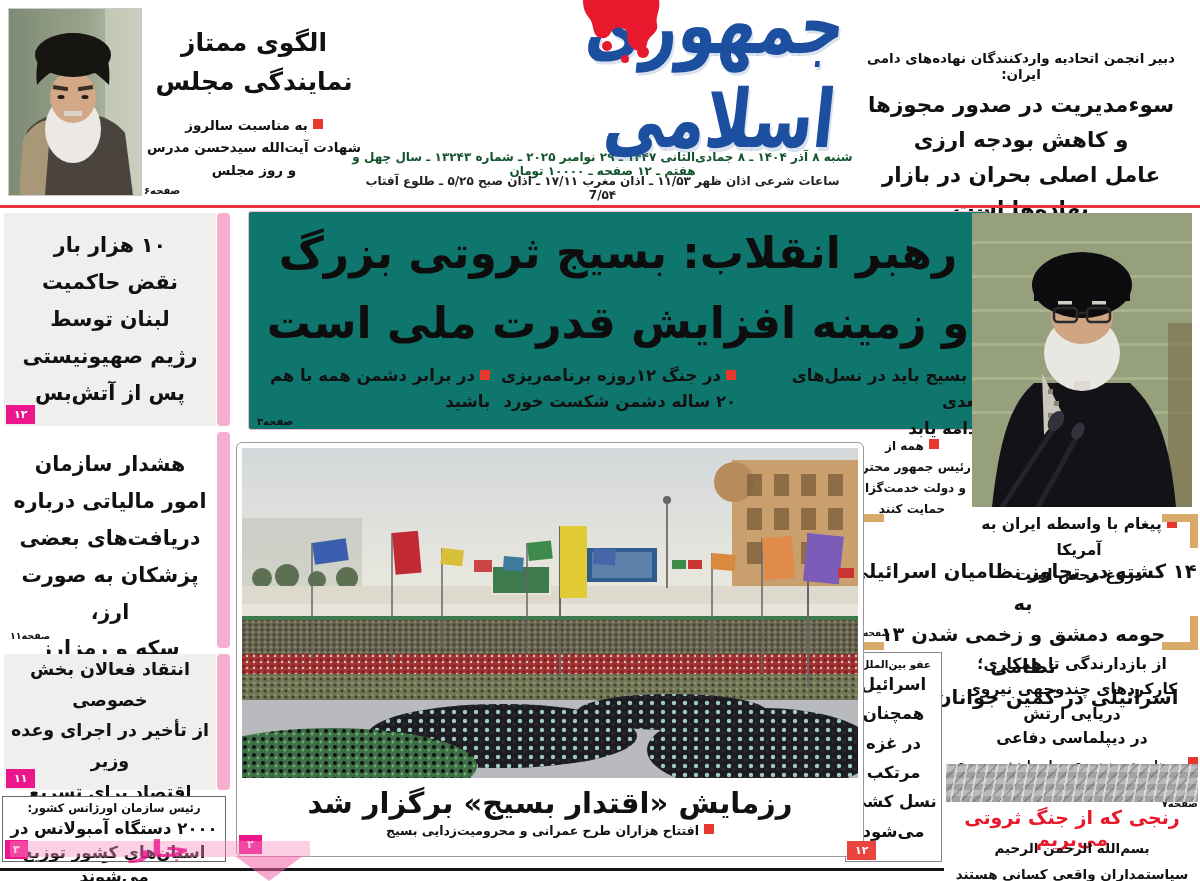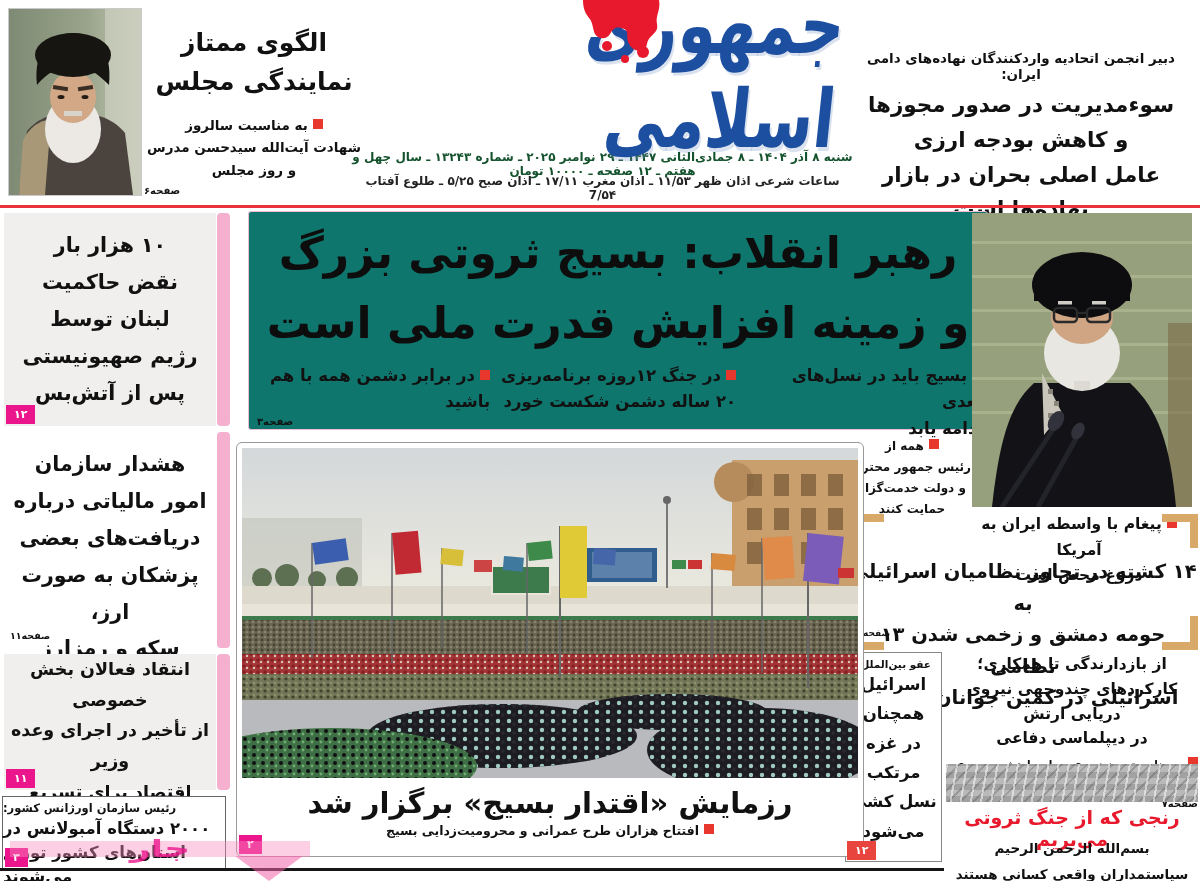--- a/index.html
+++ b/index.html
@@ -30,21 +30,21 @@
   .tr-kicker{font-size:13.5px;font-weight:bold;text-align:center;}
   .tr-headline{margin-top:6px;font-size:21.5px;font-weight:bold;line-height:1.62;text-align:center;}
   .tr-page{margin-top:2px;margin-right:0;font-size:10px;font-weight:bold;text-align:left;padding-left:6px;}
   .red-rule{left:0;top:205px;width:1200px;height:3px;background:#e8323c;}
 
   
   .lc1{left:4px;top:213px;width:212px;height:213px;background:#f0efed;font-size:20.5px;font-weight:bold;line-height:1.8;text-align:center;padding-top:14px;box-sizing:border-box;}
   .lc2{left:4px;top:432px;width:212px;height:216px;background:#ffffff;font-size:20.5px;font-weight:bold;line-height:1.8;text-align:center;padding-top:14px;box-sizing:border-box;}
   .lc2-page{position:absolute;left:6px;bottom:4px;font-size:9.5px;font-weight:bold;}
   .lc3{left:4px;top:654px;width:212px;height:136px;background:#f0efed;font-size:17.5px;font-weight:bold;line-height:1.75;text-align:center;padding-top:0;box-sizing:border-box;}
-  .lc4{left:2px;top:796px;width:224px;height:74px;background:#fff;border:1.5px solid #666;box-sizing:border-box;text-align:left;}
+  .lc4{left:2px;top:796px;width:224px;height:66px;background:#fff;border:1.5px solid #666;box-sizing:border-box;text-align:center;}
   .lc4-kicker{margin-top:4px;font-size:11.5px;font-weight:bold;}
   .lc4-text{margin-top:2px;font-size:16.5px;font-weight:bold;line-height:1.45;}
 
   
   .wm{left:10px;top:841px;width:300px;height:16px;background:rgba(247,141,192,.42);z-index:6;display:flex;align-items:center;justify-content:center;pointer-events:none;}
   .wm-text{color:rgba(236,22,140,.8);font-weight:bold;font-size:24px;letter-spacing:10px;transform:scaleX(1.5);}
   .wm-tri{left:235px;top:856px;width:0;height:0;border-left:34px solid transparent;border-right:34px solid transparent;border-top:25px solid rgba(240,98,170,.55);z-index:6;pointer-events:none;}
 
   
   .lead-box{left:248px;top:211px;width:740px;height:219px;border:1px solid #edbcd3;border-radius:3px;box-sizing:border-box;background:#0f766e;}

